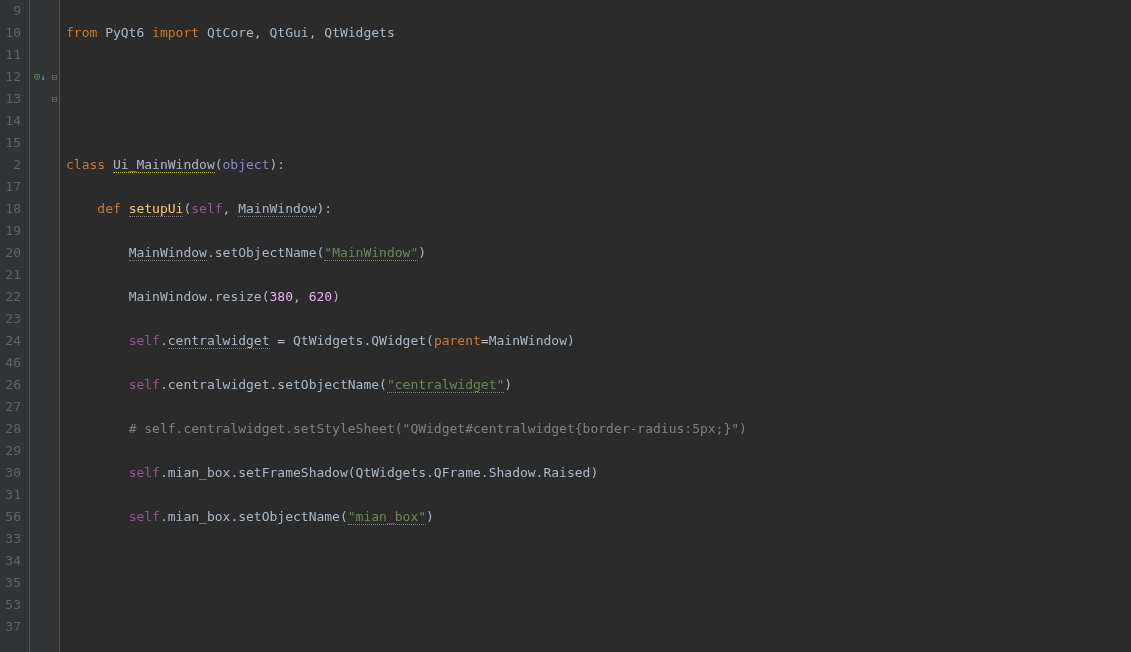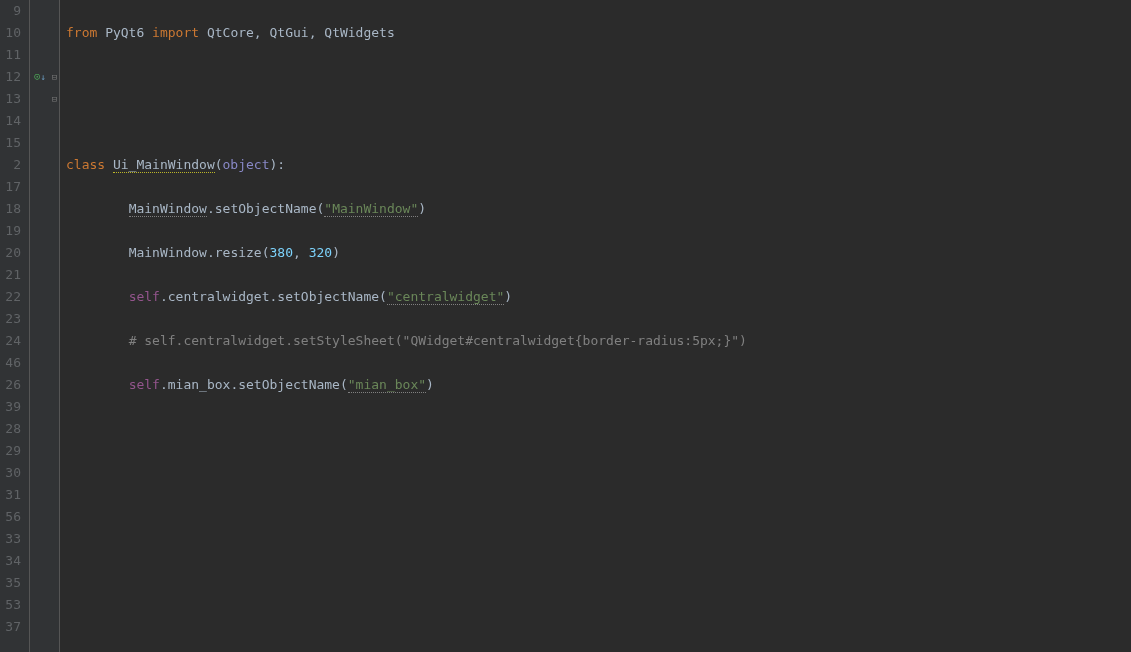--- a/index.html
+++ b/index.html
@@ -48,21 +48,21 @@
     padding-left: 6px;
     line-height: 22px;
     white-space: pre;
     overflow: hidden;
   }
   .code-line { height: 22px; }
   .kw { color: #cc7832; }
   .fn { color: #ffc66d; }
   .self { color: #94558d; }
   .str { color: #6a8759; }
-  .num { color: #7dd3fc; }
+  .num { color: #f0abfc; }
   .cmt { color: #808080; }
   .param { color: #a9b7c6; }
   .builtin { color: #8888c6; }
   .warn { border-bottom: 1px dotted #808080; }
   .warn2 { border-bottom: 1px dotted #bbb529; }
   .impl-icon { color: #499c54; font-size:11px;}
   .down-icon { color:#6897bb; font-size:9px;}
 </style>
 </head>
 <body>
@@ -80,21 +80,21 @@
     <div class="gutter-line">17</div>
     <div class="gutter-line">18</div>
     <div class="gutter-line">19</div>
     <div class="gutter-line">20</div>
     <div class="gutter-line">21</div>
     <div class="gutter-line">22</div>
     <div class="gutter-line">23</div>
     <div class="gutter-line">24</div>
     <div class="gutter-line">46</div>
     <div class="gutter-line">26</div>
-    <div class="gutter-line">39</div>
+    <div class="gutter-line">27</div>
     <div class="gutter-line">28</div>
     <div class="gutter-line">29</div>
     <div class="gutter-line">30</div>
     <div class="gutter-line">31</div>
     <div class="gutter-line">56</div>
     <div class="gutter-line">33</div>
     <div class="gutter-line">34</div>
     <div class="gutter-line">35</div>
     <div class="gutter-line">53</div>
     <div class="gutter-line">37</div>
@@ -163,24 +163,27 @@
       <div class="fold-row"></div>
       <div class="fold-row"></div>
       <div class="fold-row"></div>
   </div>
 
   <div class="code">
 <div class="code-line"><span class="kw">from</span> <span>PyQt6</span> <span class="kw">import</span> <span>QtCore, QtGui, QtWidgets</span></div>
 <div class="code-line"></div>
 <div class="code-line"></div>
 <div class="code-line"><span class="kw">class</span> <span class="warn2">Ui_MainWindow</span><span>(</span><span class="builtin">object</span><span>):</span></div>
+<div class="code-line">    <span class="kw">def</span> <span class="fn warn">setupUi</span><span>(</span><span class="self">self</span><span>, </span><span class="warn">MainWindow</span><span>):</span></div>
 <div class="code-line">        <span class="warn">MainWindow</span><span>.</span><span>setObjectName</span><span>(</span><span class="str warn">"MainWindow"</span><span>)</span></div>
-<div class="code-line">        <span>MainWindow</span><span>.</span><span>resize(</span><span class="num">380</span><span>, </span><span class="num">320</span><span>)</span></div>
+<div class="code-line">        <span>MainWindow</span><span>.</span><span>resize(</span><span class="num">380</span><span>, </span><span class="num">620</span><span>)</span></div>
+<div class="code-line">        <span class="self">self</span><span>.</span><span class="warn">centralwidget</span><span> = QtWidgets.QWidget(</span><span class="param" style="color:#cc7832">parent</span><span>=MainWindow)</span></div>
 <div class="code-line">        <span class="self">self</span><span>.centralwidget.setObjectName(</span><span class="str warn">"centralwidget"</span><span>)</span></div>
 <div class="code-line">        <span class="cmt"># self.centralwidget.setStyleSheet("QWidget#centralwidget{border-radius:5px;}")</span></div>
+<div class="code-line">        <span class="self">self</span><span>.mian_box.setFrameShadow(QtWidgets.QFrame.Shadow.Raised)</span></div>
 <div class="code-line">        <span class="self">self</span><span>.mian_box.setObjectName(</span><span class="str warn">"mian_box"</span><span>)</span></div>
 
 
 
 
 
 
 
 
 

